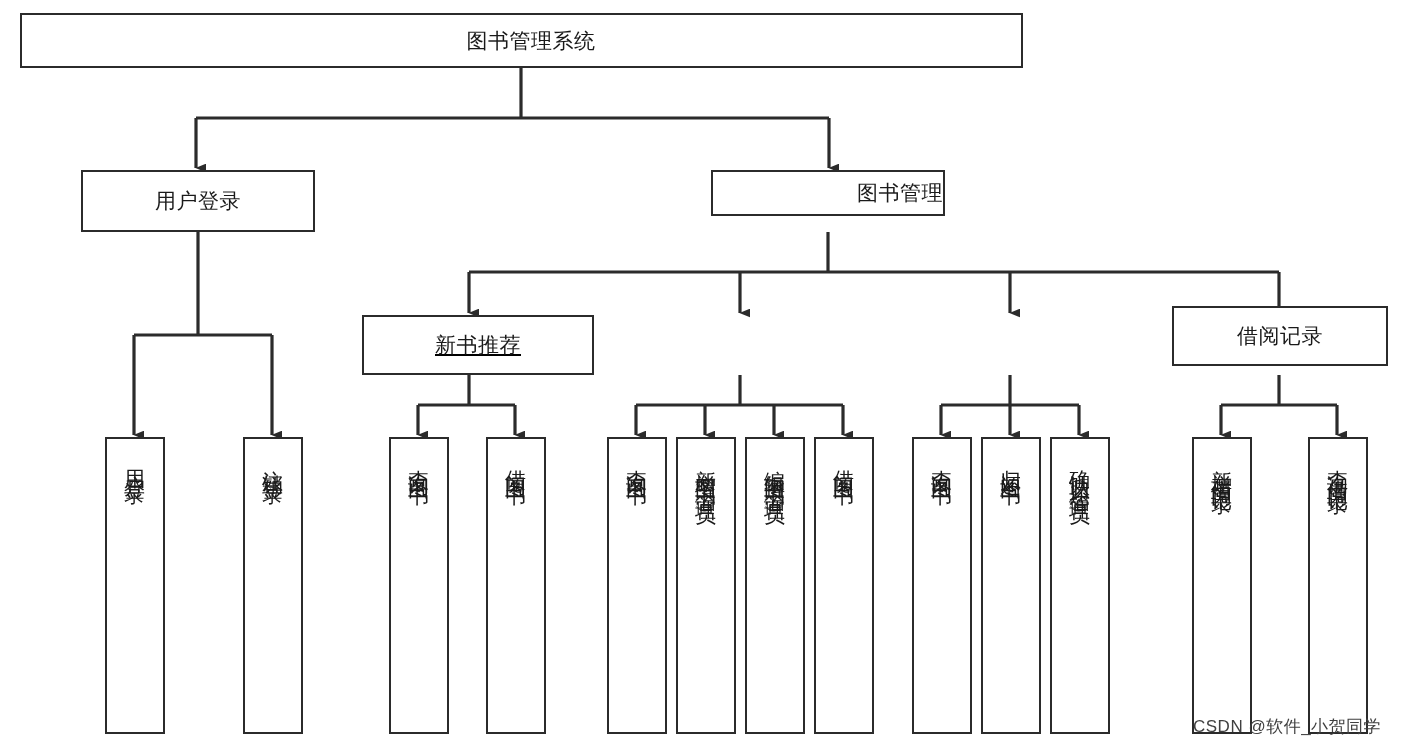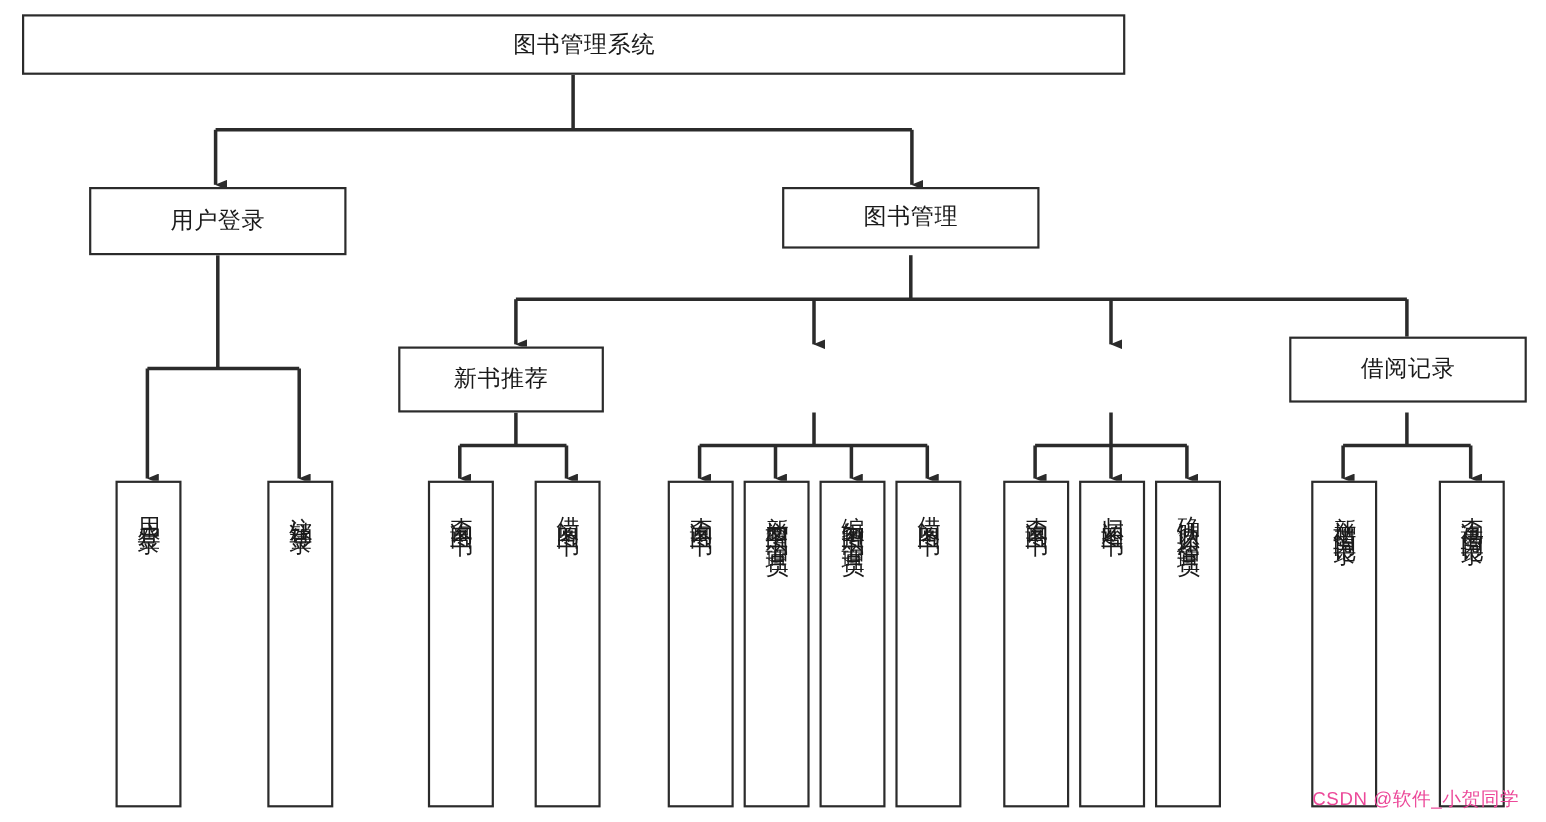--- a/index.html
+++ b/index.html
@@ -54,21 +54,21 @@
     writing-mode: vertical-rl;
     text-orientation: upright;
     font-size: 21px;
     letter-spacing: 5px;
     line-height: 1;
     white-space: nowrap;
   }
   .watermark {
     position: absolute;
     font-size: 17px;
-    color: #ec4899;
+    color: #404040;
     white-space: nowrap;
     letter-spacing: 0.5px;
     pointer-events: none;
   }
 </style>
 </head>
 <body>
 
 <div id="diagram-root">
 
@@ -134,25 +134,25 @@
     </g>
   </svg>
 
   <div class="node-box node-horizontal" style="left:20px; top:13px; width:1003px; height:55px;padding-left:19px;">
     <span class="node-label">图书管理系统</span>
   </div>
 
   <div class="node-box node-horizontal" style="left:81px; top:170px; width:234px; height:62px;">
     <span class="node-label">用户登录</span>
   </div>
-  <div class="node-box node-horizontal" style="left:711px; top:170px; width:234px; height:56px;">
+  <div class="node-box node-horizontal" style="left:711px; top:170px; width:234px; height:46px;justify-content:flex-end;">
     <span class="node-label">图书管理</span>
   </div>
 
-  <div class="node-box node-horizontal" style="left:362px; top:315px; width:187px; height:60px;">
+  <div class="node-box node-horizontal" style="left:362px; top:315px; width:232px; height:60px;text-decoration:underline;">
     <span class="node-label">新书推荐</span>
   </div>
   <div class="node-box node-horizontal" style="left:1172px; top:306px; width:216px; height:60px;">
     <span class="node-label">借阅记录</span>
   </div>
 
   <div class="node-box node-vertical" style="left:105px; top:437px; width:60px; height:297px;">
     <span class="node-label">用户登录</span>
   </div>
   <div class="node-box node-vertical" style="left:243px; top:437px; width:60px; height:297px;">

